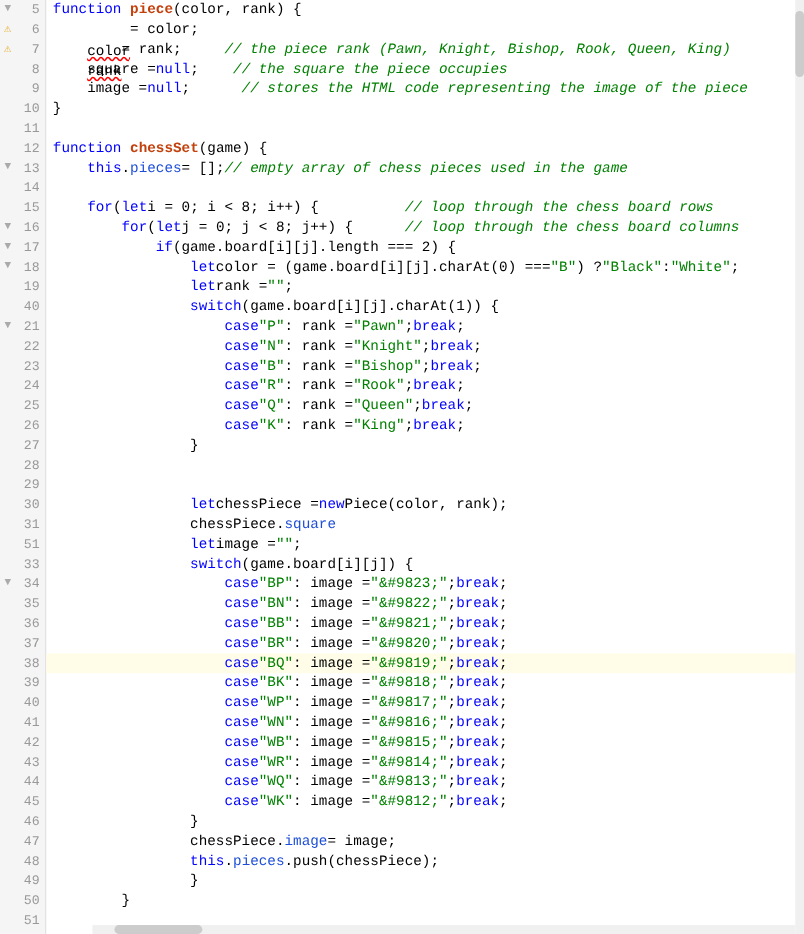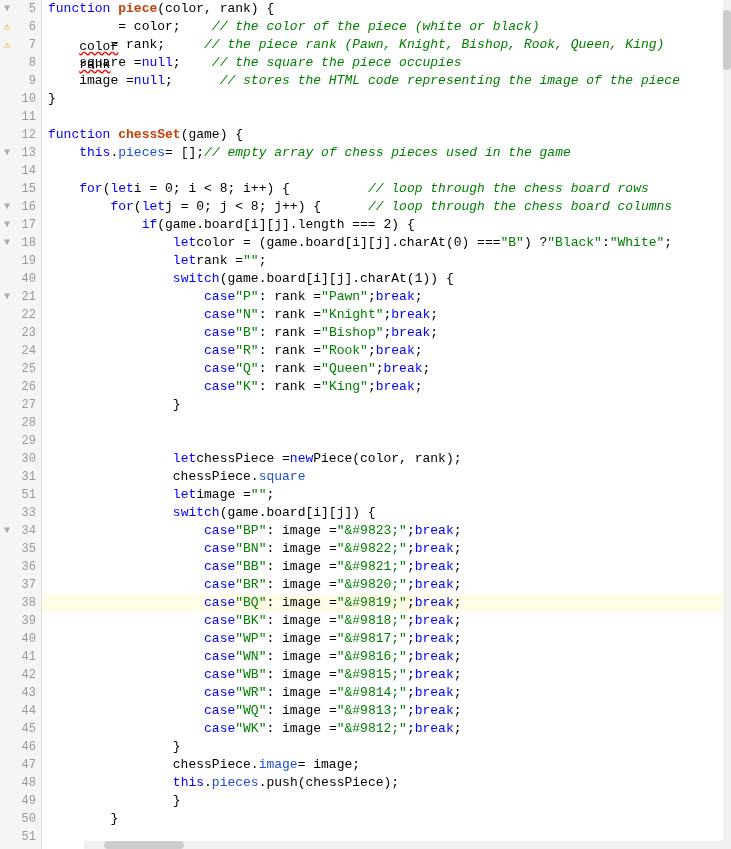--- a/index.html
+++ b/index.html
@@ -341,21 +341,20 @@
       <span class="kw">function</span>
         <span class="plain">&nbsp;</span>
         <span class="fn">piece</span>
         <span class="plain">(color, rank) {</span>
     </div>
 
     <div class="code-line">
       <span class="plain">&nbsp;&nbsp;&nbsp;&nbsp;</span>
         <span class="plain underline">color</span>
         <span class="plain"> = color;&nbsp;&nbsp;&nbsp;&nbsp;</span>
-        <span class="cm">// the color of the piece (white or black)</span>
     </div>
 
     <div class="code-line">
       <span class="plain">&nbsp;&nbsp;&nbsp;&nbsp;</span>
         <span class="plain underline">rank</span>
         <span class="plain"> = rank;&nbsp;&nbsp;&nbsp;&nbsp;&nbsp;</span>
         <span class="cm">// the piece rank (Pawn, Knight, Bishop, Rook, Queen, King)</span>
     </div>
 
     <div class="code-line">

